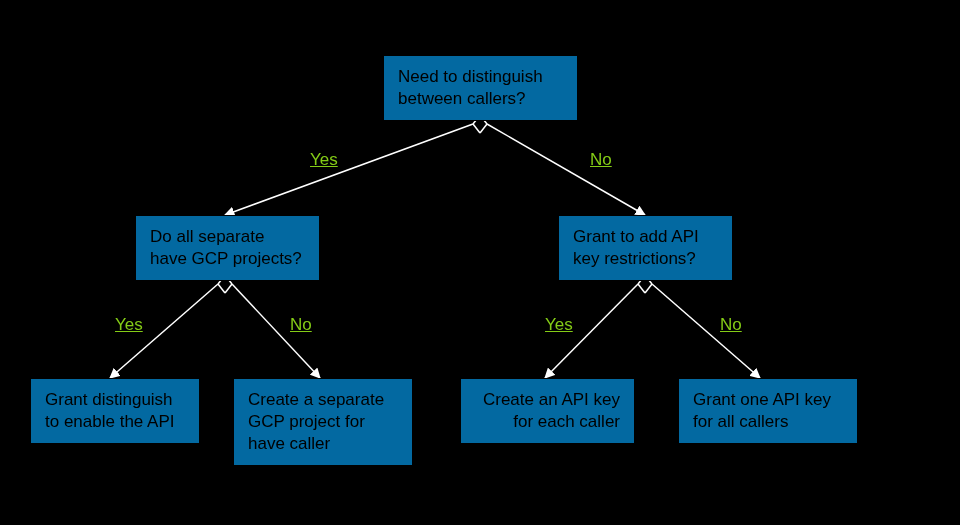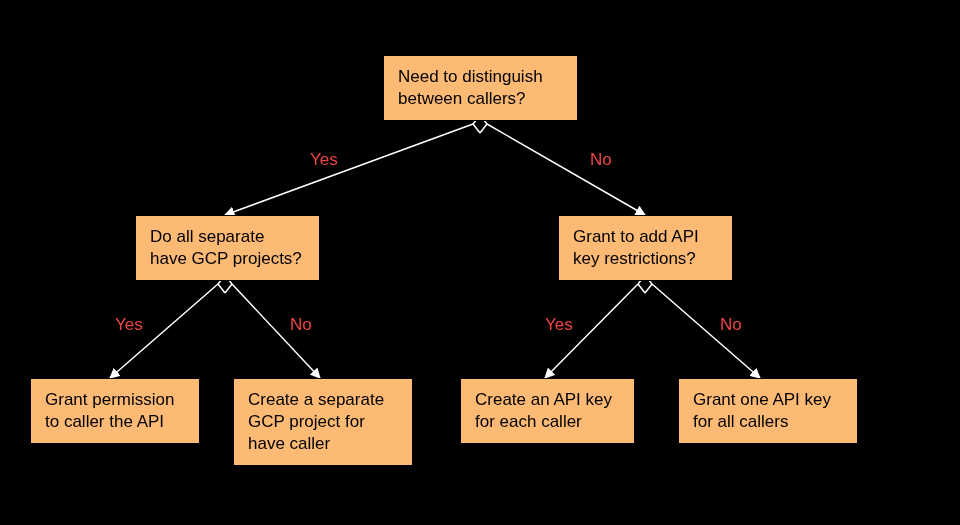--- a/index.html
+++ b/index.html
@@ -9,31 +9,32 @@
     height: 525px;
     background: #000;
     font-family: Arial, Helvetica, sans-serif;
     font-size: 17px;
     color: #000;
     position: relative;
     overflow: hidden;
   }
   .node {
     position: absolute;
-    background: #fdba74;
+    background: #0369a1;
     border: 1px solid #000;
     padding: 10px 14px;
     box-sizing: border-box;
     line-height: 1.3;
   }
   .edge-label {
     position: absolute;
-    color: #ef4444;
+    color: #84cc16;
     font-size: 17px;
     white-space: nowrap;
+    text-decoration: underline;
   }
   svg.diagram {
     position: absolute;
     top: 0; left: 0;
     width: 960px;
     height: 525px;
     pointer-events: none;
   }
   svg.diagram line {
     stroke: #fff;
@@ -79,28 +80,28 @@
 
 <div class="node" style="left:135px; top:215px; width:185px;">
   <span>Do all separate have GCP projects?</span>
 </div>
 
 <div class="node" style="left:558px; top:215px; width:175px;">
   <span>Grant to add API key restrictions?</span>
 </div>
 
 <div class="node" style="left:30px; top:378px; width:170px;">
-  <span>Grant permission to caller the API</span>
+  <span>Grant distinguish to enable the API</span>
 </div>
 
 <div class="node" style="left:233px; top:378px; width:180px;">
   <span>Create a separate GCP project for have caller</span>
 </div>
 
-<div class="node" style="left:460px; top:378px; width:175px;">
+<div class="node" style="left:460px; top:378px; width:175px;text-align:right;">
   <span>Create an API key for each caller</span>
 </div>
 
 <div class="node" style="left:678px; top:378px; width:180px;">
   <span>Grant one API key for all callers</span>
 </div>
 
 <span class="edge-label" style="left:310px; top:150px;">Yes</span>
 <span class="edge-label" style="left:590px; top:150px;">No</span>
 

